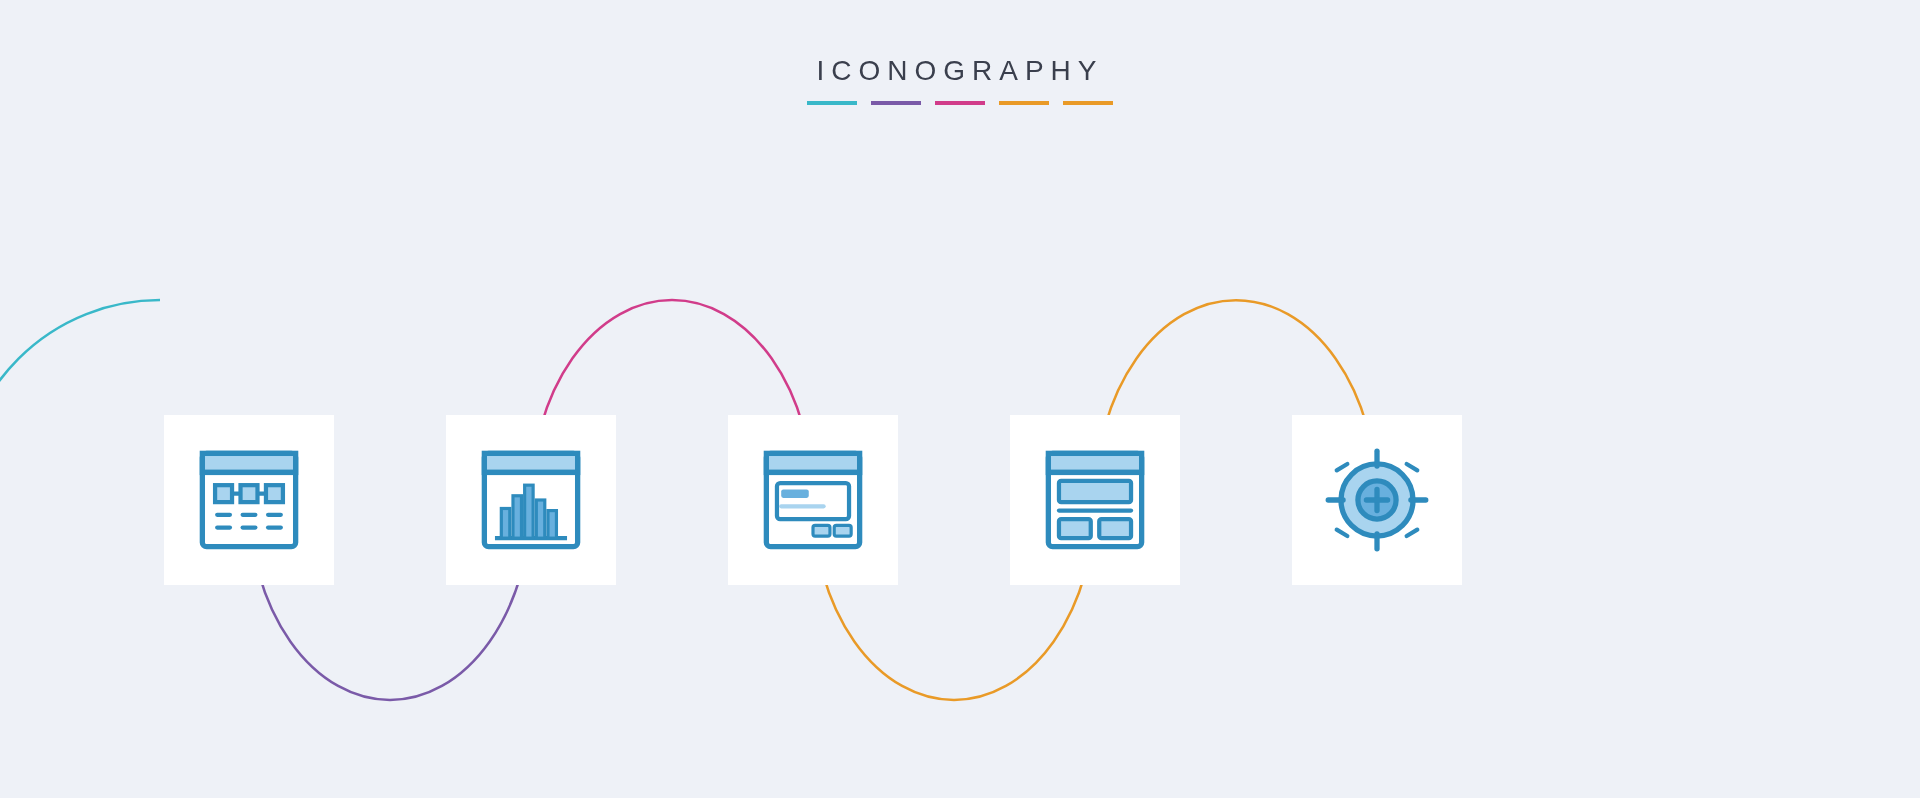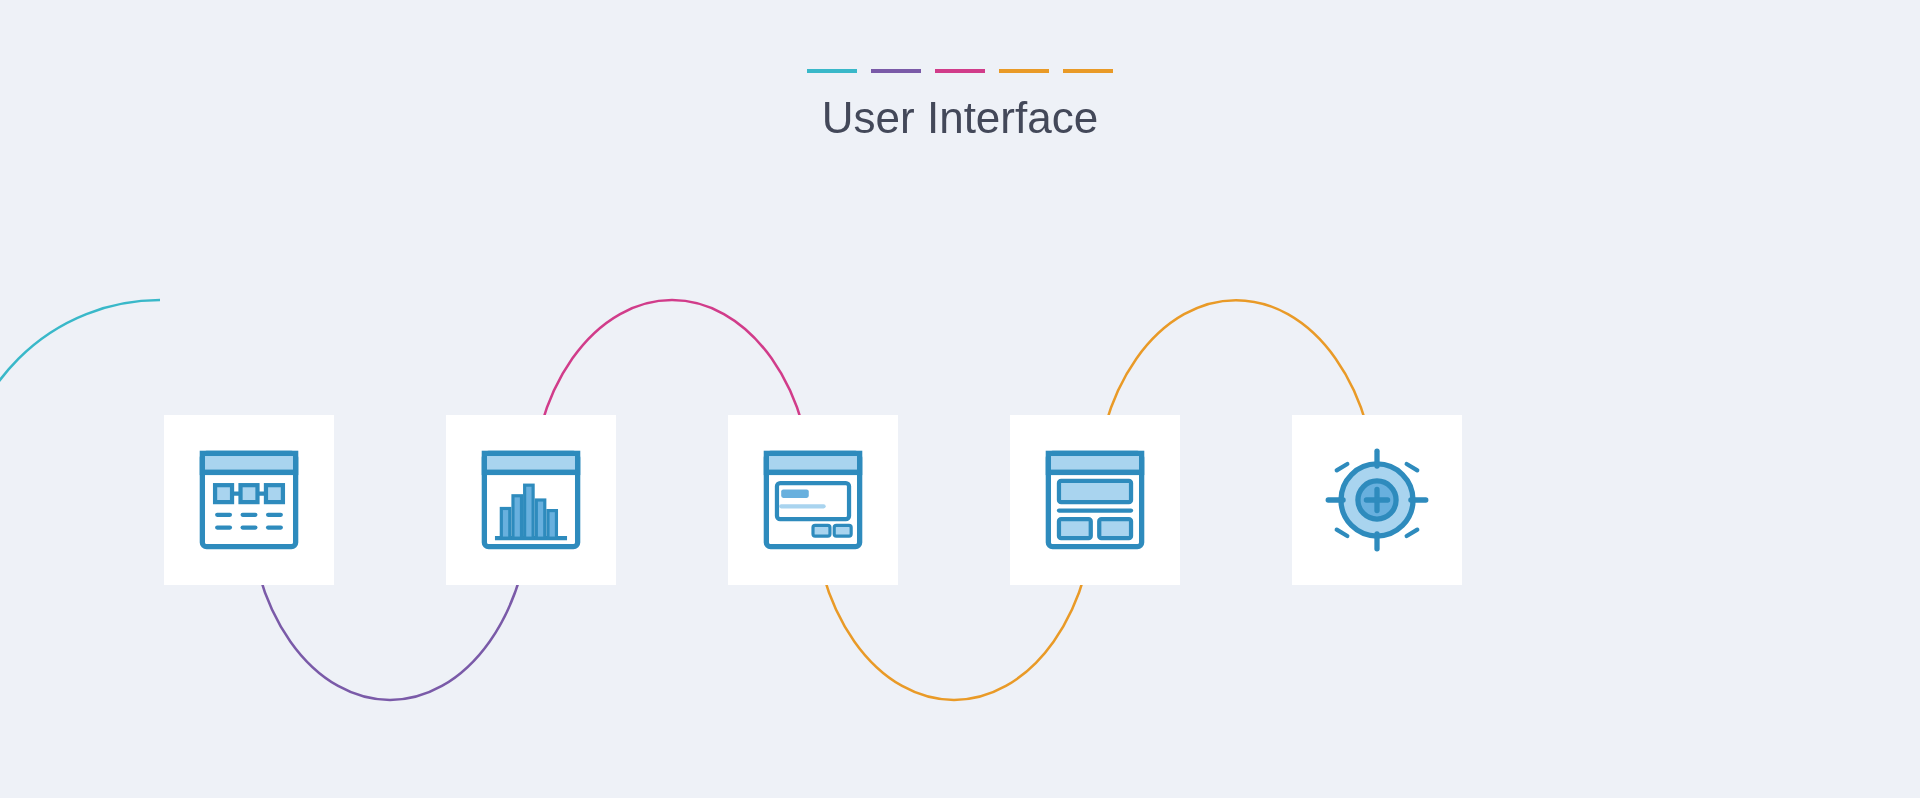--- a/index.html
+++ b/index.html
@@ -71,28 +71,28 @@
   .c3 { left: 728px; }
   .c4 { left: 1010px; }
   .c5 { left: 1292px; }
 
   .ic { width: 106px; height: 106px; }
 </style>
 </head>
 <body>
 
 <div class="header">
+  <div class="brand">ICONOGRAPHY</div>
   <div class="underline-row">
     <div class="seg seg1"></div>
     <div class="seg seg2"></div>
     <div class="seg seg3"></div>
     <div class="seg seg4"></div>
     <div class="seg seg5"></div>
   </div>
-  <div class="subtitle">User Interface</div>
 </div>
 
 <svg class="wave-layer" viewBox="0 0 1920 798">
 
   <path d="M -40 500 A 200 200 0 0 1 160 300" fill="none" stroke="#39b8c9" stroke-width="2.5"></path>
 
   <path d="M 249 500 A 141 200 0 0 0 531 500" fill="none" stroke="#7a5aa8" stroke-width="2.5"></path>
 
   <path d="M 531 500 A 141 200 0 0 1 813 500" fill="none" stroke="#d13c8a" stroke-width="2.5"></path>
 

